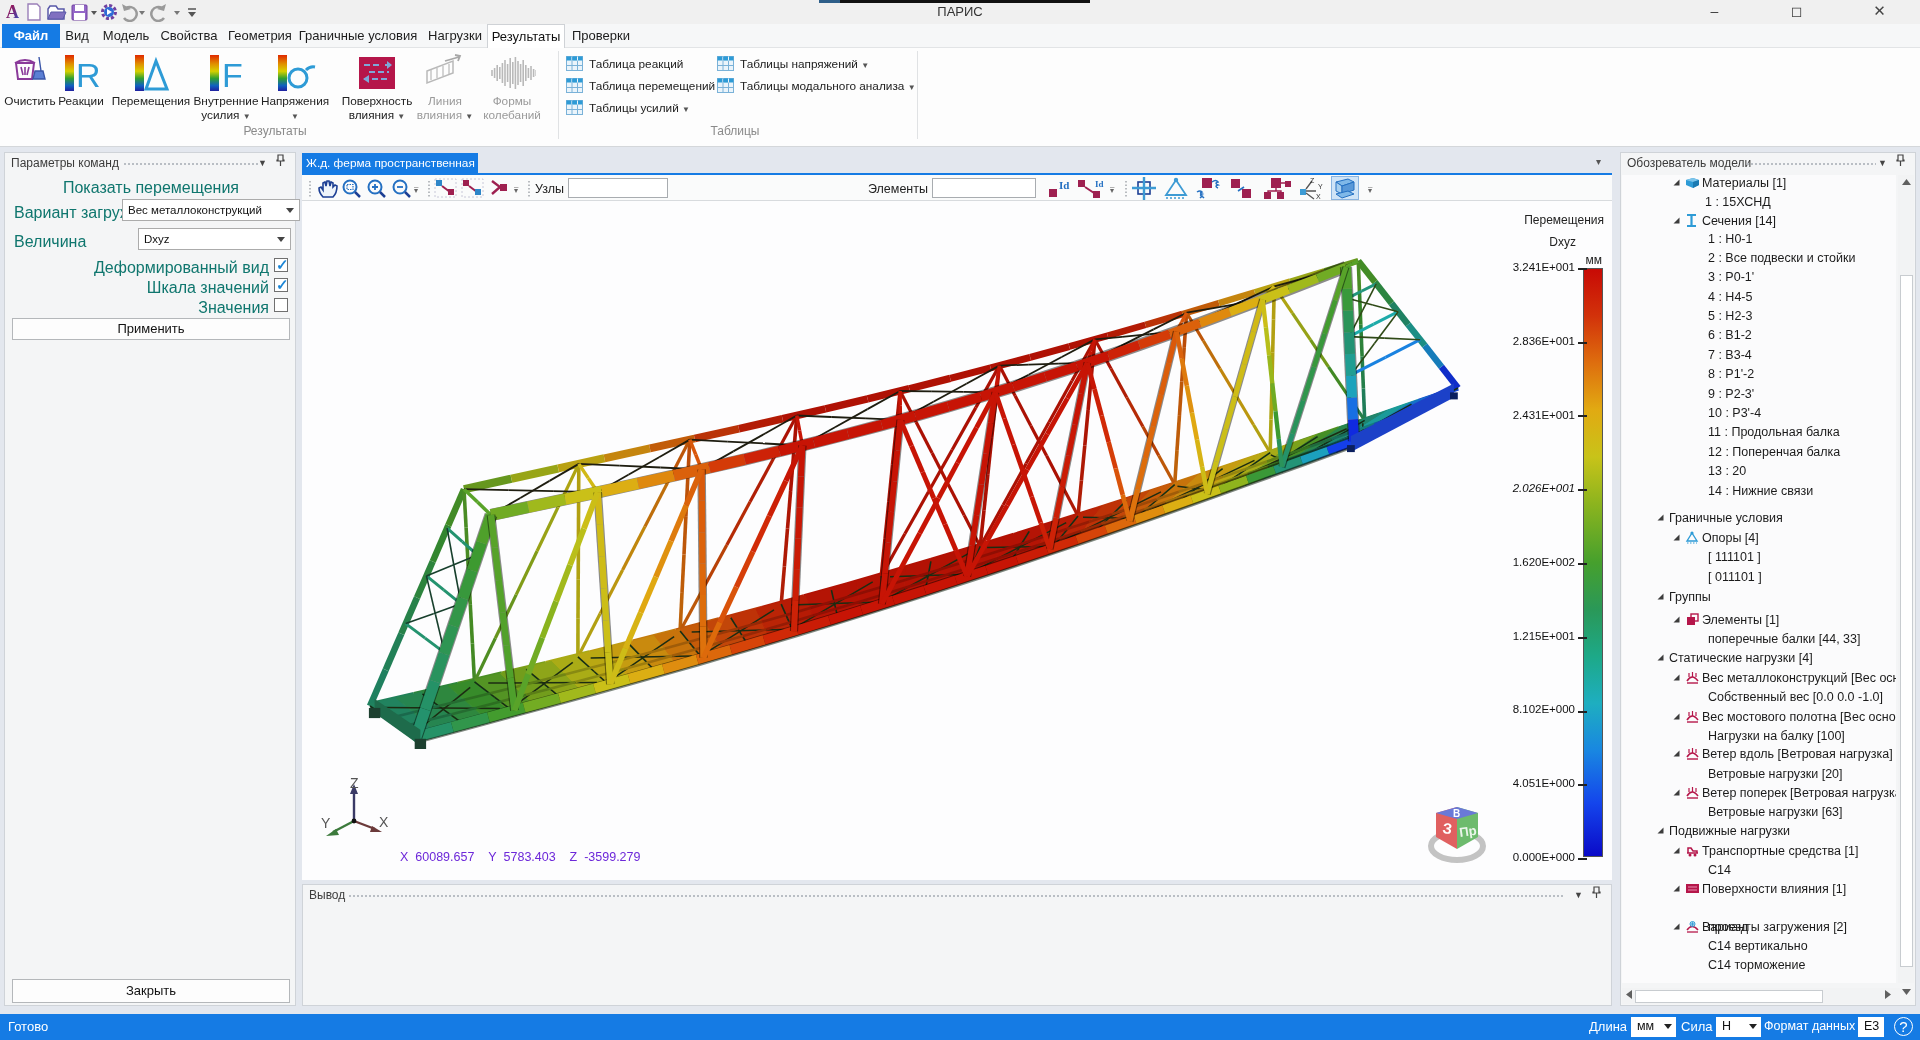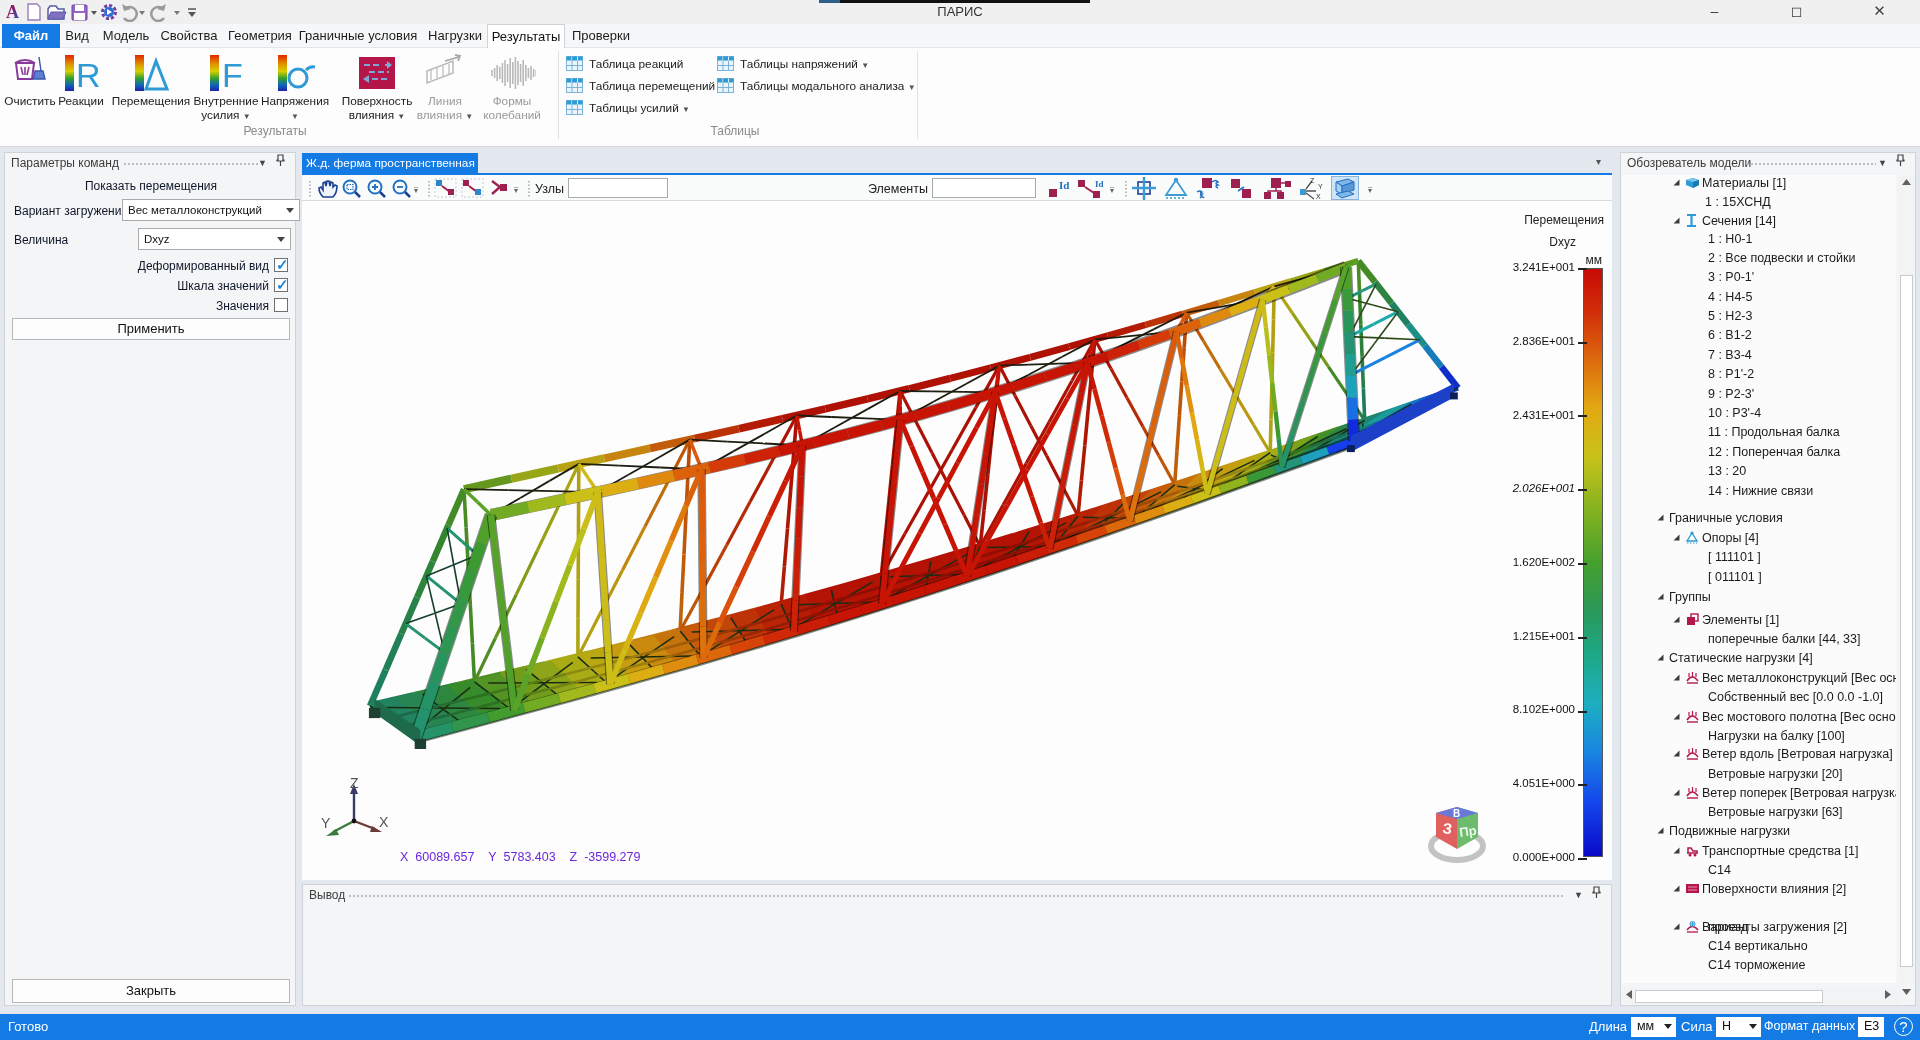--- a/index.html
+++ b/index.html
@@ -41,21 +41,21 @@
 .phbtn { position:absolute; top:0; color:#444; }
 
 #leftpanel { left:4px; top:152px; width:292px; height:854px; }
 #rightpanel { left:1620px; top:152px; width:296px; height:854px; }
 
 .combo { position:absolute; height:22px; background:#fff; border:1px solid #ababab; font-size:11.5px; line-height:20px; padding:0 14px 0 5px; color:#111; white-space:nowrap; overflow:hidden; }
 .combo .arr { position:absolute; right:5px; top:8px; width:0; height:0; border-left:4px solid transparent; border-right:4px solid transparent; border-top:5px solid #444; }
 .btn { position:absolute; background:#fdfdfd; border:1px solid #b4b7ba; text-align:center; font-size:13px; color:#111; }
 .cb { position:absolute; width:14px; height:14px; border:1px solid #707070; background:#fff; }
 .cb.on::after { content:"\2713"; position:absolute; left:1px; top:-3px; color:#1c86d6; font-size:15px; font-weight:bold; }
-.lbl { position:absolute; font-size:12px; color:#0f172a; }
+.lbl { position:absolute; font-size:16px; color:#0f766e; }
 
 
 #viewtab { left:302px; top:153px; height:20px; width:176px; background:#157be4; color:#fff; font-size:11.8px; line-height:20px; padding:0 4px; white-space:nowrap; overflow:hidden; }
 #viewtabline { left:302px; top:173px; width:1310px; height:2px; background:#157be4; }
 #toolbar { left:302px; top:175px; width:1310px; height:26px; background:#fafbfb; border-bottom:1px solid #d8dbde; }
 #viewport { left:302px; top:201px; width:1310px; height:679px; background:#fdfdfe; }
 #output { left:302px; top:884px; width:1310px; height:122px; }
 #outtext { position:absolute; left:4px; top:22px; width:1302px; height:96px; background:#fff; border:1px solid #c9cdd1; font-size:12px; color:#222; padding:3px 6px; line-height:15.5px; }
 
 
@@ -1355,21 +1355,21 @@
       <div class="titem abs" style="left:86px; top:686px;">С14</div>
       <div class="texp abs" style="left:50px; top:709px;">
         <svg width="9" height="9" viewBox="0 0 9 9">
           <path d="M7.5 1.5 V7.5 H1.5 Z" fill="#3c3c3c"></path>
         </svg>
       </div>
       <div class="abs" style="left:63px; top:707px;"><svg width="15" height="13" viewBox="0 0 15 13">
           <rect x="1" y="2" width="13" height="9" fill="#b5164a"></rect>
           <path d="M3 5 h9 M3 8 h9" stroke="#e890b0" stroke-width="1.2"></path>
         </svg></div>
-      <div class="titem abs" style="left:80px; top:705px;">Поверхности влияния [2]</div>
+      <div class="titem abs" style="left:80px; top:705px;">Поверхности влияния [1]</div>
       <div class="titem abs" style="left:86px; top:743px;">проезд</div>
       <div class="texp abs" style="left:50px; top:747px;">
         <svg width="9" height="9" viewBox="0 0 9 9">
           <path d="M7.5 1.5 V7.5 H1.5 Z" fill="#3c3c3c"></path>
         </svg>
       </div>
       <div class="abs" style="left:63px; top:745px;"><svg width="15" height="13" viewBox="0 0 15 13">
           <path d="M2 10 q5 -7 11 0" fill="none" stroke="#b5164a" stroke-width="1.5"></path>
           <path d="M2 12 h11" stroke="#b5164a" stroke-width="1.3"></path>
           <circle cx="7.5" cy="4" r="2.5" fill="none" stroke="#2e9bd6" stroke-width="1"></circle>

